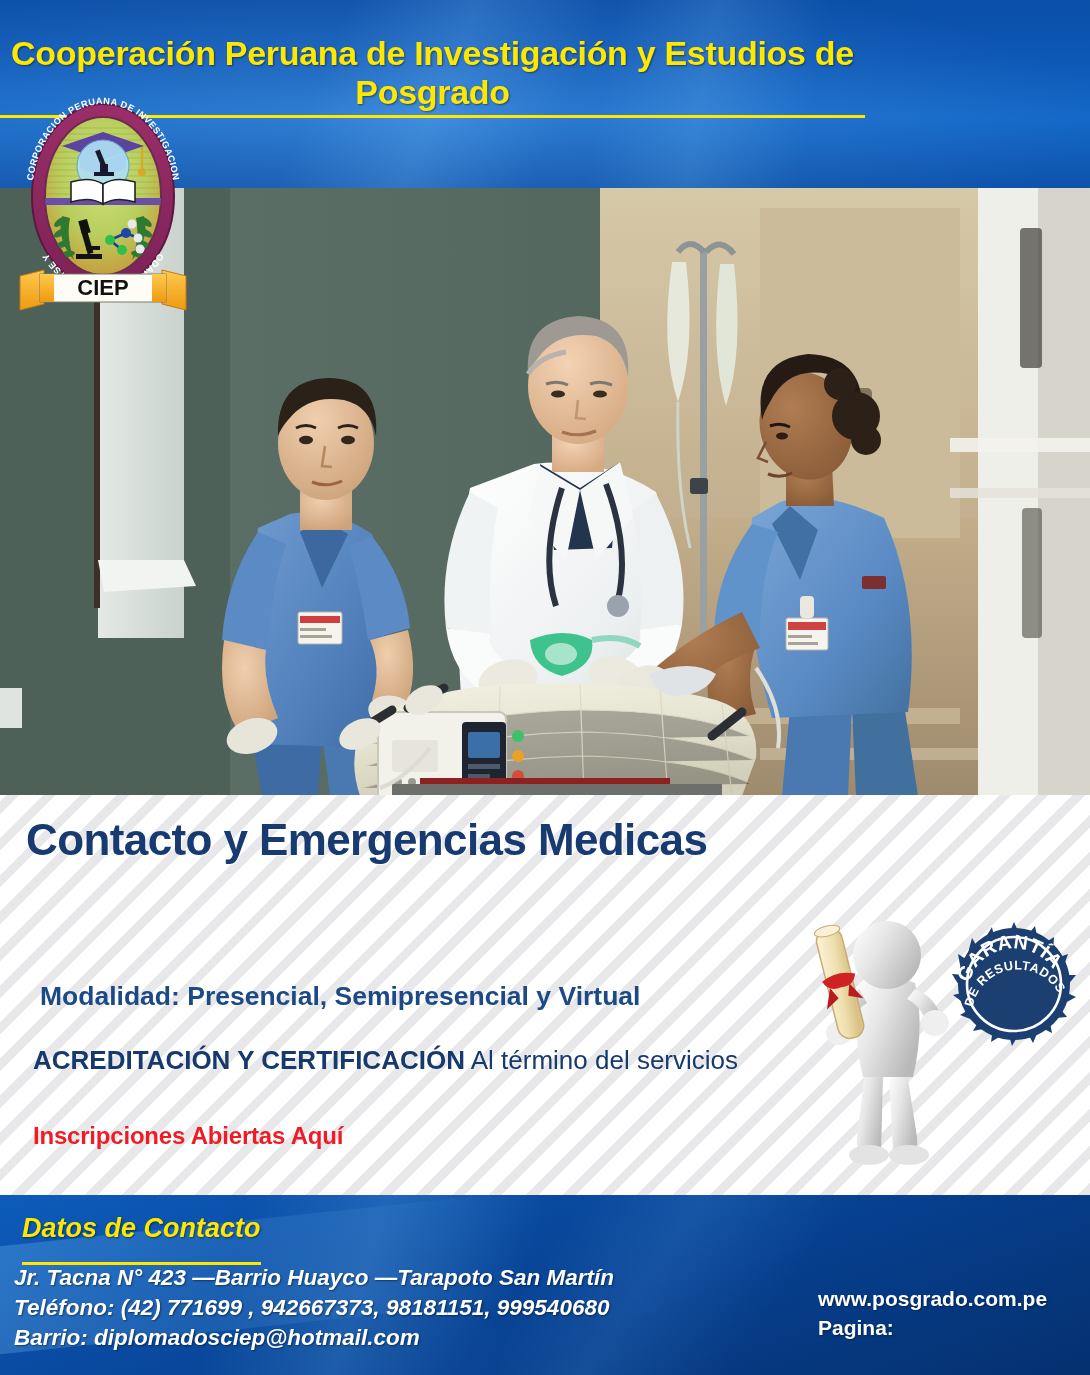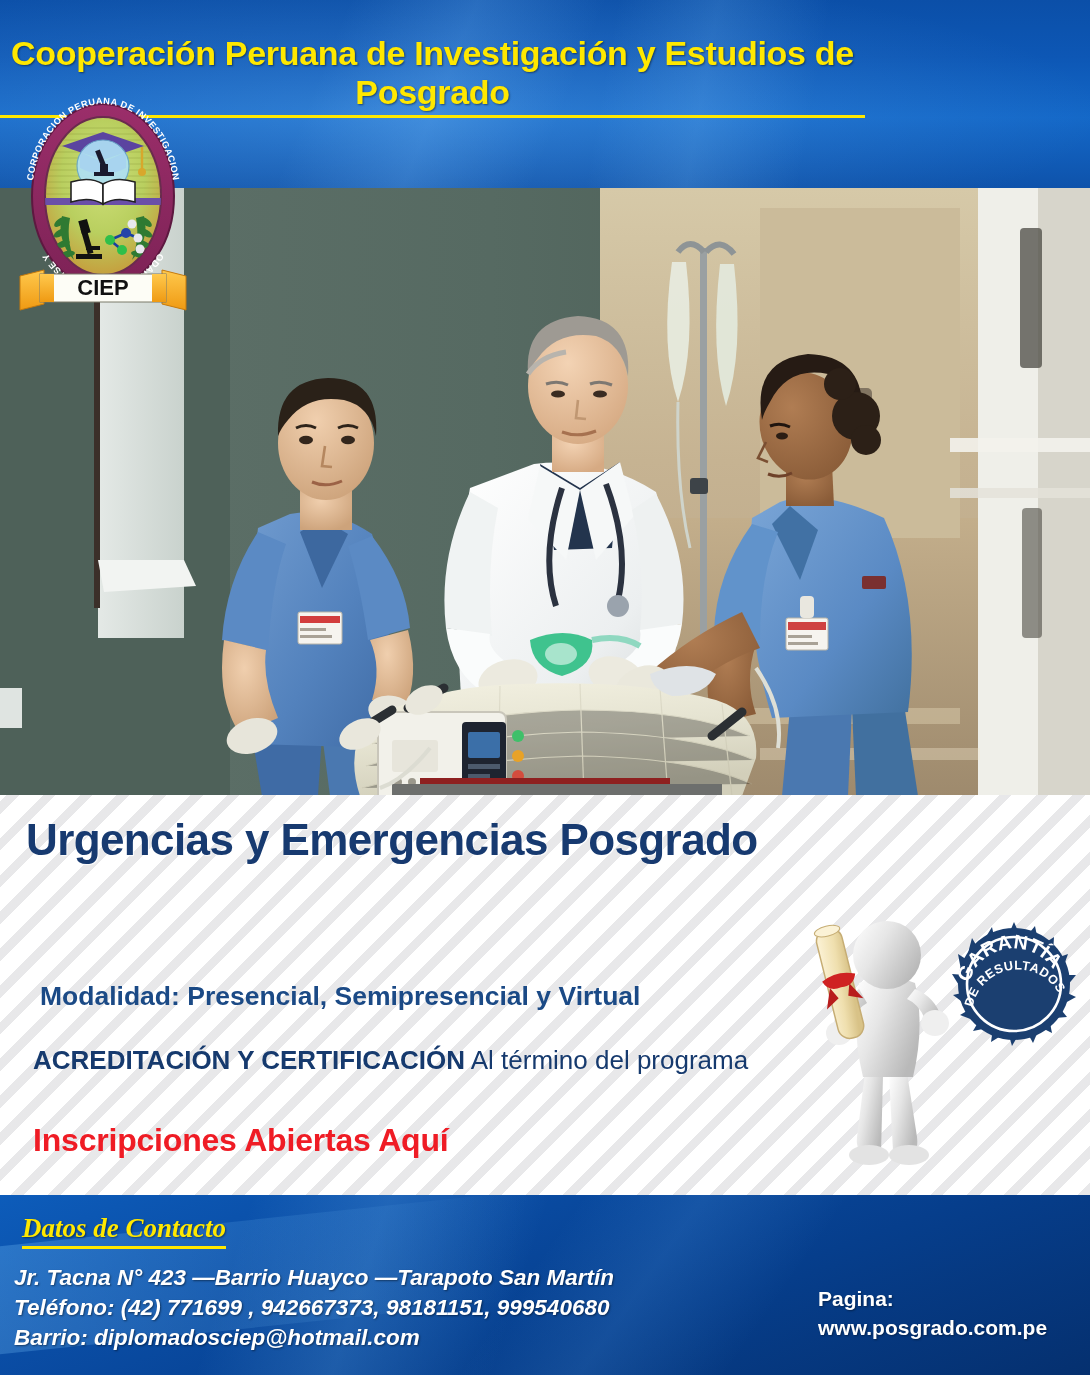--- a/index.html
+++ b/index.html
@@ -130,21 +130,21 @@
     color: #163a6e;
     font-size: 26px;
     line-height: 1.32;
   }
   .accred b { font-weight: bold; }
 
   .inscripciones {
     position: absolute;
     left: 33px; top: 1122px;
     color: #ef1c25;
-    font-size: 32px;
+    font-size: 24px;
     font-weight: bold;
     letter-spacing: -0.2px;
     z-index: 12;
   }
 
   
   .mannequin {
     position: absolute;
     left: 795px; top: 905px;
     width: 180px; height: 265px;
@@ -185,22 +185,21 @@
     color: #ffe800;
     font-size: 27px;
     font-weight: bold;
     font-style: italic;
     text-shadow: 1px 1px 2px rgba(0,0,0,0.45);
     z-index: 4;
   }
   .contact-heading-inner {
     display: inline-block;
     border-bottom: 3px solid #ffe800;
-    padding-bottom: 2px;
-    font-family: Liberation Serif, serif;
+    padding-bottom: 18px;
   }
 
   .contact-lines {
     position: absolute;
     left: 14px; top: 68px;
     color: #ffffff;
     font-size: 22.5px;
     font-weight: bold;
     font-style: italic;
     line-height: 1.33;
@@ -599,25 +598,25 @@
 
         <path d="M 430 560 Q 404 592 380 600" stroke="#dcdcd2" stroke-width="4" fill="none"></path>
         <path d="M 756 480 Q 784 520 778 560" stroke="#dedfd6" stroke-width="4" fill="none"></path>
       </g>
 
       <rect x="0" y="0" width="1090" height="608" fill="none"></rect>
     </svg>
   </div>
 
   <div class="body-area">
-    <div class="course-title">Urgencias y Emergencias Posgrado</div>
+    <div class="course-title">Contacto y Emergencias Medicas</div>
     <div class="modality">Modalidad: Presencial, Semipresencial y Virtual</div>
     <div class="accred">
       <b>ACREDITACIÓN Y CERTIFICACIÓN</b>
-      <span>Al término del programa</span>
+      <span>Al término del servicios</span>
     </div>
   </div>
 
   <div class="inscripciones">Inscripciones Abiertas Aquí</div>
 
   <div class="mannequin">
     <svg viewBox="0 0 180 265" width="180" height="265">
       <defs>
         <linearGradient id="manG" x1="0" y1="0" x2="1" y2="0.6">
           <stop offset="0%" stop-color="#ffffff"></stop>
@@ -698,18 +697,18 @@
   <div class="footer">
     <div class="contact-heading">
       <span class="contact-heading-inner">Datos de Contacto</span>
     </div>
     <div class="contact-lines">
       <div>Jr. Tacna N° 423 —Barrio Huayco —Tarapoto San Martín</div>
       <div>Teléfono: (42) 771699 , 942667373, 98181151, 999540680</div>
       <div>Barrio: diplomadosciep@hotmail.com</div>
     </div>
     <div class="page-block">
+      <div>www.posgrado.com.pe</div>
       <div>Pagina:</div>
-      <div>www.posgrado.com.pe</div>
     </div>
   </div>
 
 </div>
 
 </body></html>

